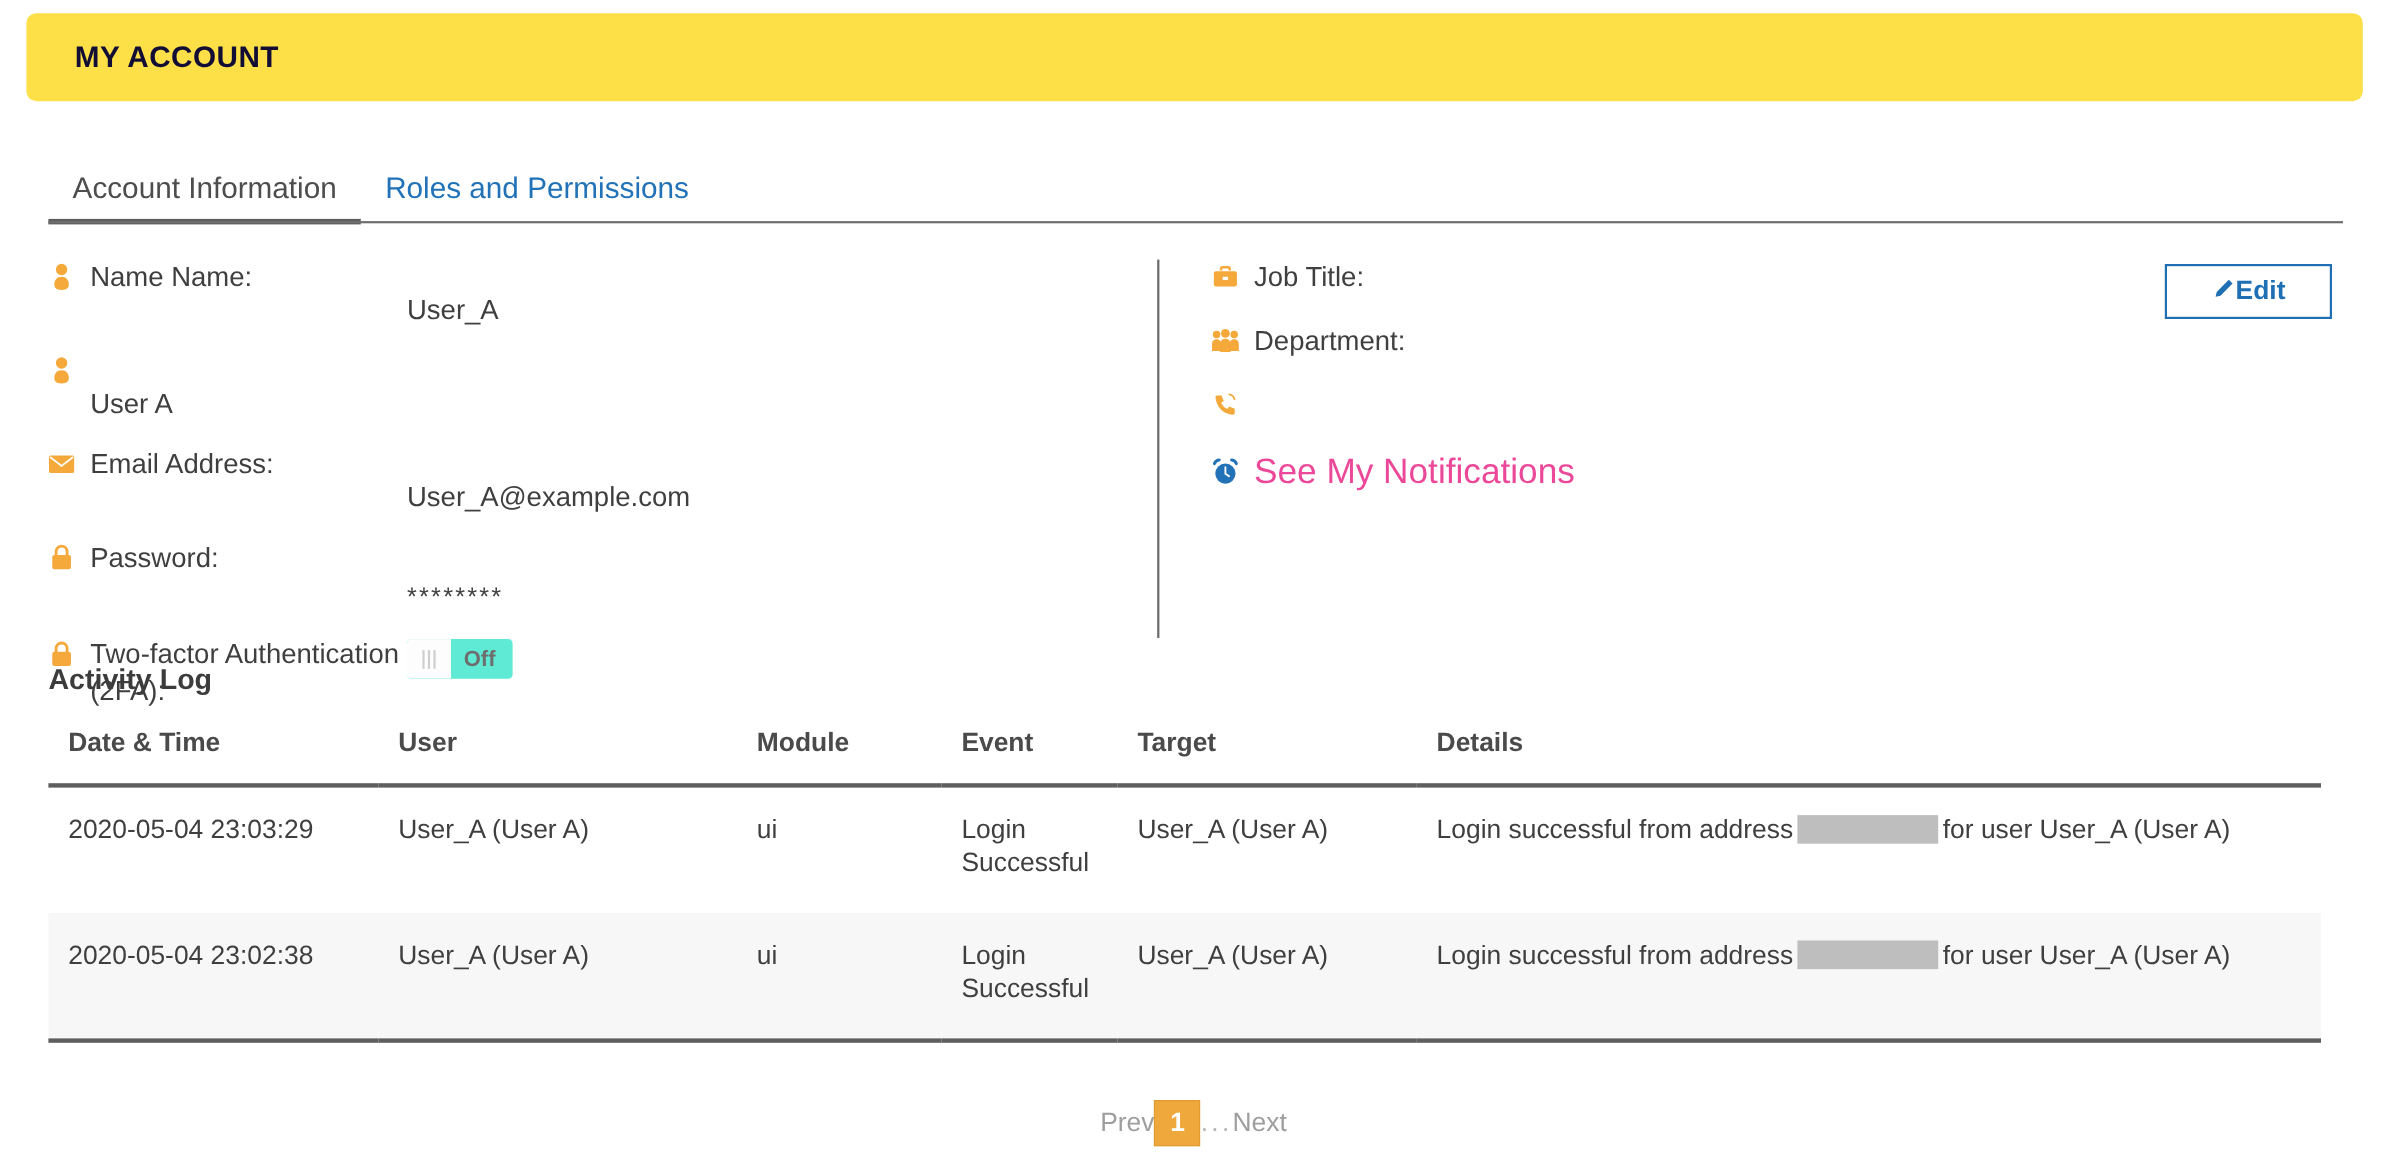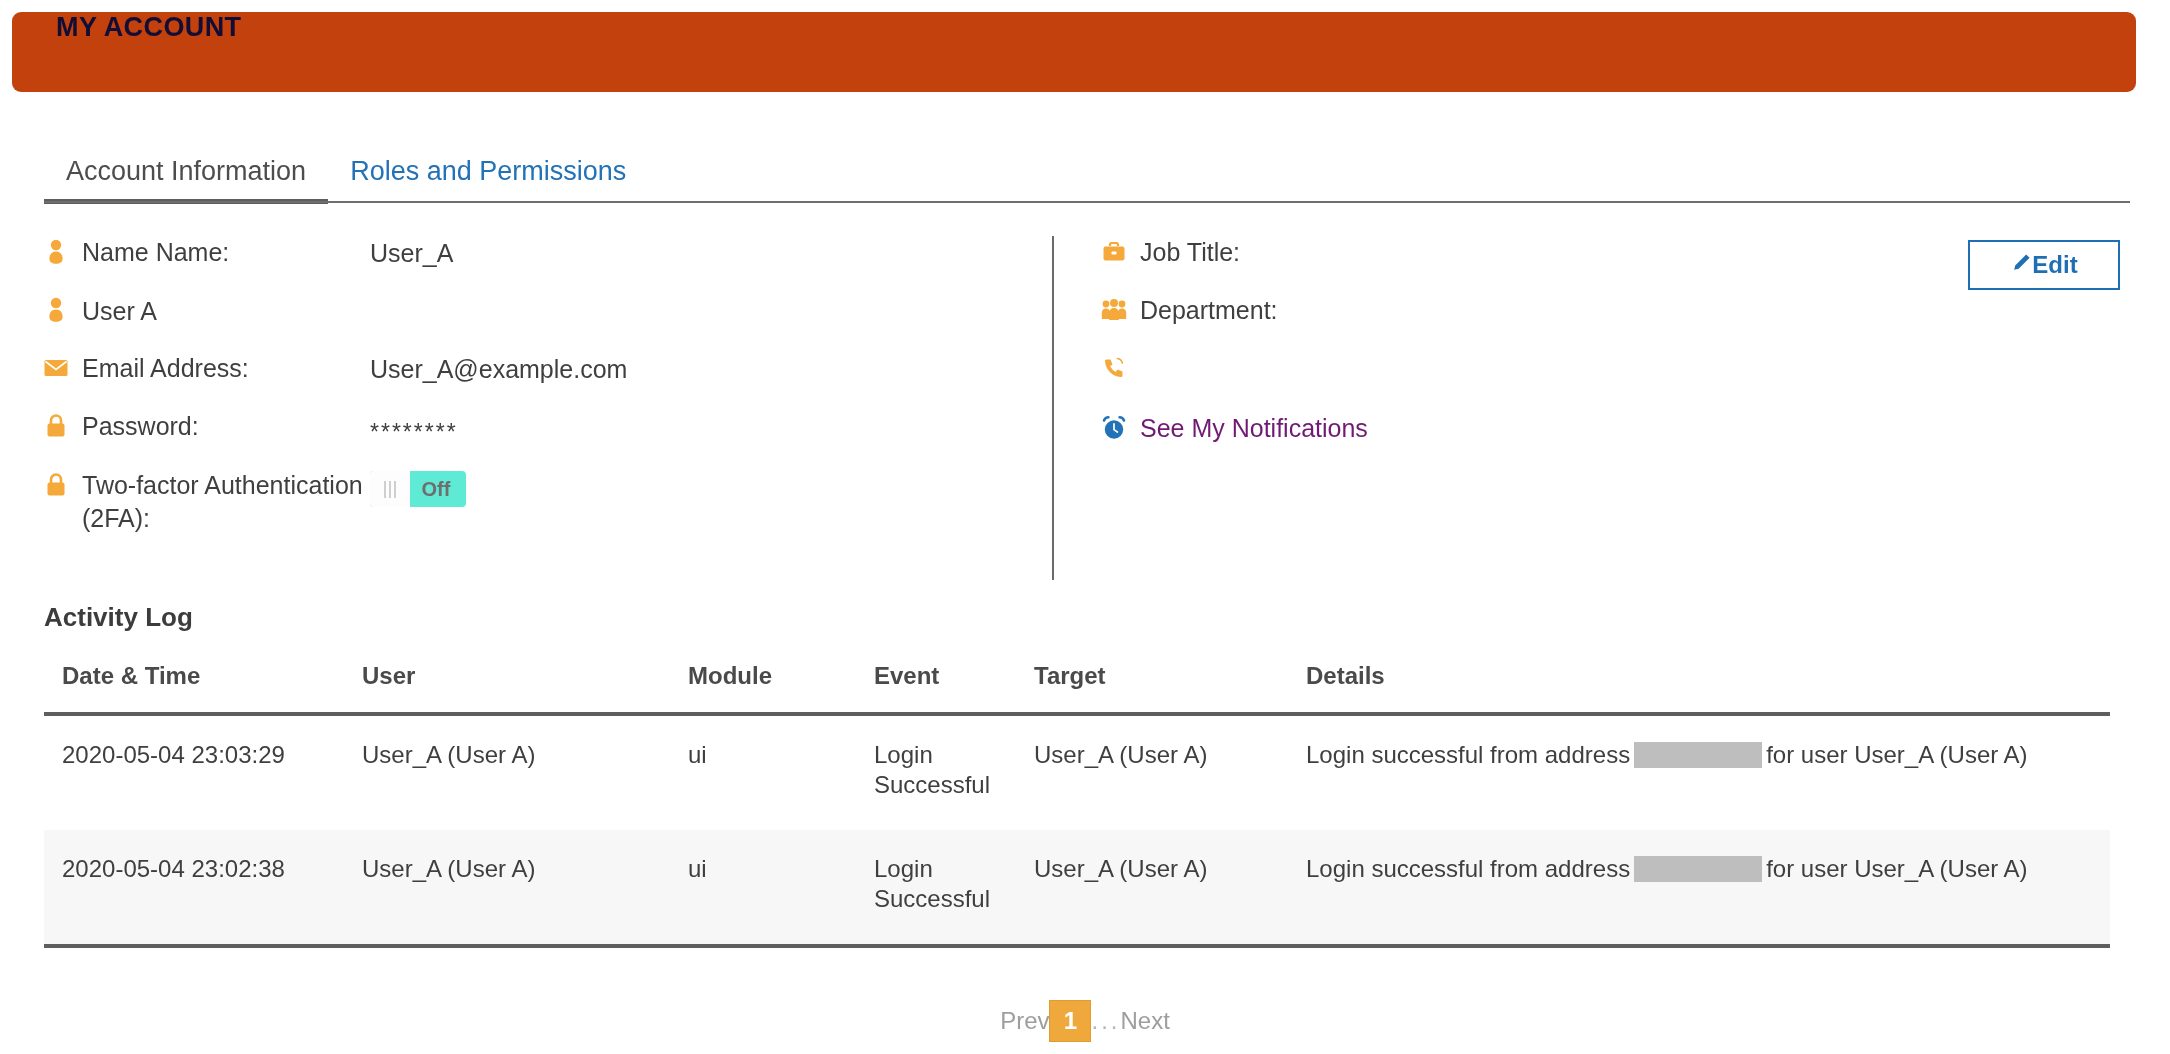--- a/index.html
+++ b/index.html
@@ -12,28 +12,29 @@
     height: 1054px;
     font-family: "Liberation Sans", sans-serif;
     color: #3c3c3c;
     overflow: hidden;
     position: relative;
   }
 
   
   .page-header {
     position: absolute;
-    left: 12px;
+    left: 24px;
     top: 12px;
     width: 2124px;
     height: 80px;
-    background: #c2410c;
+    background: #fde047;
     border-radius: 9px;
     box-sizing: border-box;
     display: flex;
+    align-items: center;
   }
   .page-header-title {
     font-size: 27px;
     font-weight: bold;
     color: #120d35;
     letter-spacing: 0.4px;
     padding-left: 44px;
   }
 
   
@@ -124,20 +125,21 @@
     color: #3f3f3f;
     width: 288px;
     min-width: 288px;
     line-height: 1.32;
   }
   .info-value {
     font-size: 25px;
     color: #3f3f3f;
     line-height: 1.32;
     padding-top: 1px;
+    margin-top: 29px;
   }
   .info-value.pw {
     font-size: 23px;
     letter-spacing: 2px;
     padding-top: 7px;
   }
 
   
   .toggle {
     display: inline-flex;
@@ -174,22 +176,22 @@
     padding-right: 4px;
   }
 
   
   .notif-row {
     display: flex;
     align-items: center;
     margin-top: 10px;
   }
   .notif-link {
-    font-size: 25px;
-    color: #701a75;
+    font-size: 32px;
+    color: #ec4899;
     text-decoration: none;
     cursor: pointer;
   }
 
   
   .edit-button {
     position: absolute;
     left: 1968px;
     top: 240px;
     width: 152px;

